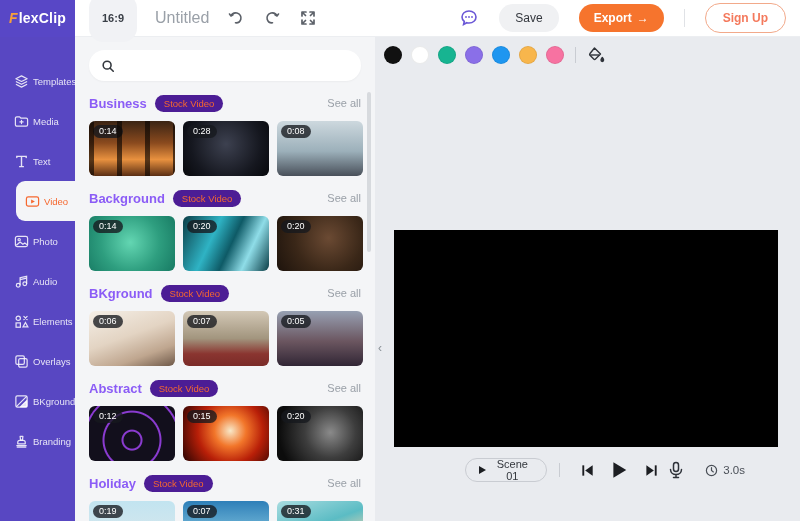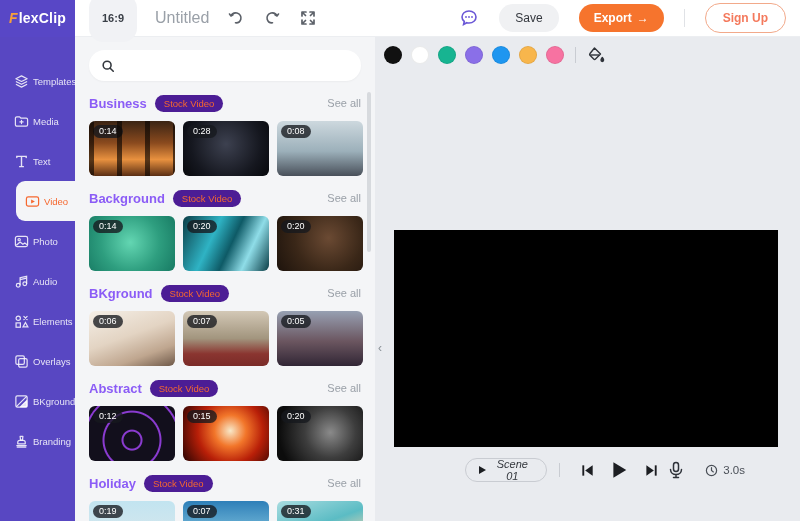--- a/index.html
+++ b/index.html
@@ -65,21 +65,21 @@
 
   
   .stage { position:absolute; left:375px; top:37px; width:425px; height:484px; background:#e9ebef; }
   .collapse-handle { position:absolute; left:-2px; top:298px; width:14px; height:26px; display:flex; align-items:center; justify-content:center; color:#8a9097; font-size:12px; cursor:pointer; }
   .swatch-row { display:flex; align-items:center; gap:9px; padding:6px 0 0 9px; height:30px; }
   .swatch { width:18px; height:18px; border-radius:50%; cursor:pointer; border:1px solid rgba(0,0,0,.08); }
   .swatch-divider { width:1px; height:16px; background:#c9ccd2; margin-left:2px; }
   .bucket-icon { width:18px; height:18px; color:#2f333a; cursor:pointer; margin-left:2px; }
   .black-canvas { position:absolute; left:19px; top:193px; width:384px; height:217px; background:#000; }
   .controls { position:absolute; left:0; top:418px; width:425px; height:30px; display:flex; align-items:center; }
-  .scene-btn { margin-left:90px; height:24px; border:1px solid #c9ccd2; border-radius:13px; background:transparent; display:flex; align-items:center; gap:6px; padding:0 13px; font-size:11px; color:#33373d; cursor:pointer;font-style:italic; }
+  .scene-btn { margin-left:90px; height:24px; border:1px solid #c9ccd2; border-radius:13px; background:transparent; display:flex; align-items:center; gap:6px; padding:0 13px; font-size:11px; color:#33373d; cursor:pointer; }
   .scene-btn .tri { width:0; height:0; border-left:7px solid #1c1e22; border-top:4.5px solid transparent; border-bottom:4.5px solid transparent; }
   .ctrl-divider { width:1px; height:14px; background:#c9ccd2; margin:0 12px; }
   .pb-icon { width:22px; height:22px; display:flex; align-items:center; justify-content:center; color:#1c1e22; cursor:pointer; margin:0 6px; }
   .pb-icon svg { width:15px; height:15px; }
   .pb-icon.play svg { width:20px; height:20px; }
   .controls-right { margin-left:auto; display:flex; align-items:center; gap:20px; padding-right:55px; }
   .mic-icon { width:18px; height:18px; color:#2f333a; cursor:pointer; }
   .time-chip { display:flex; align-items:center; gap:5px; font-size:11.5px; color:#4a4f57; cursor:pointer; }
   .time-chip svg { width:13px; height:13px; color:#4a4f57; }
 </style>

